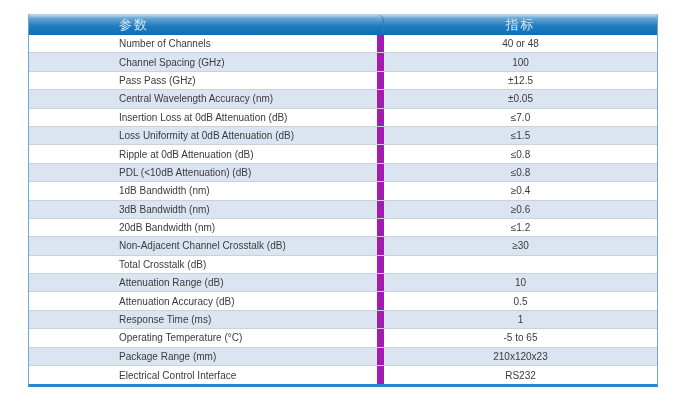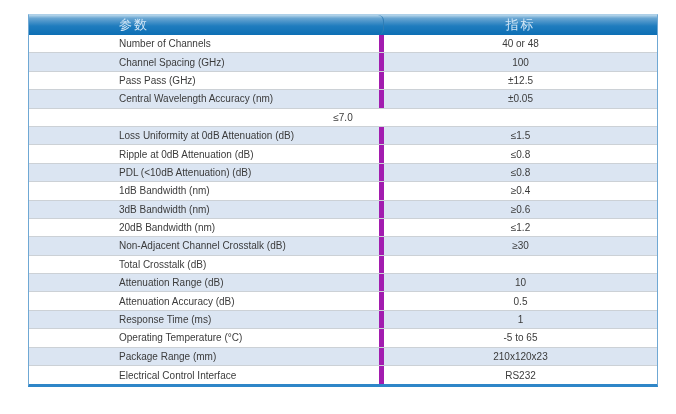--- a/index.html
+++ b/index.html
@@ -71,21 +71,21 @@
     display: flex;
     align-items: center;
     font-size: 10px;
     color: #3b3b3b;
     box-sizing: border-box;
     white-space: nowrap;
   }
   .cell-param {
     width: 355px;
     padding-left: 90px;
-    border-right: 5px solid #a21caf;
+    border-right: 7px solid #a21caf;
   }
   .cell-value {
     flex: 1;
     justify-content: center;
   }
 </style>
 </head>
 <body>
 
 <div class="spec-table">
@@ -104,20 +104,21 @@
       </div>
       <div class="row">
         <div class="cell cell-param">Pass Pass (GHz)</div>
         <div class="cell cell-value">±12.5</div>
       </div>
       <div class="row">
         <div class="cell cell-param">Central Wavelength Accuracy (nm)</div>
         <div class="cell cell-value">±0.05</div>
       </div>
       <div class="row">
+        <div class="cell cell-param">Insertion Loss at 0dB Attenuation (dB)</div>
         <div class="cell cell-value">≤7.0</div>
       </div>
       <div class="row">
         <div class="cell cell-param">Loss Uniformity at 0dB Attenuation (dB)</div>
         <div class="cell cell-value">≤1.5</div>
       </div>
       <div class="row">
         <div class="cell cell-param">Ripple at 0dB Attenuation (dB)</div>
         <div class="cell cell-value">≤0.8</div>
       </div>

